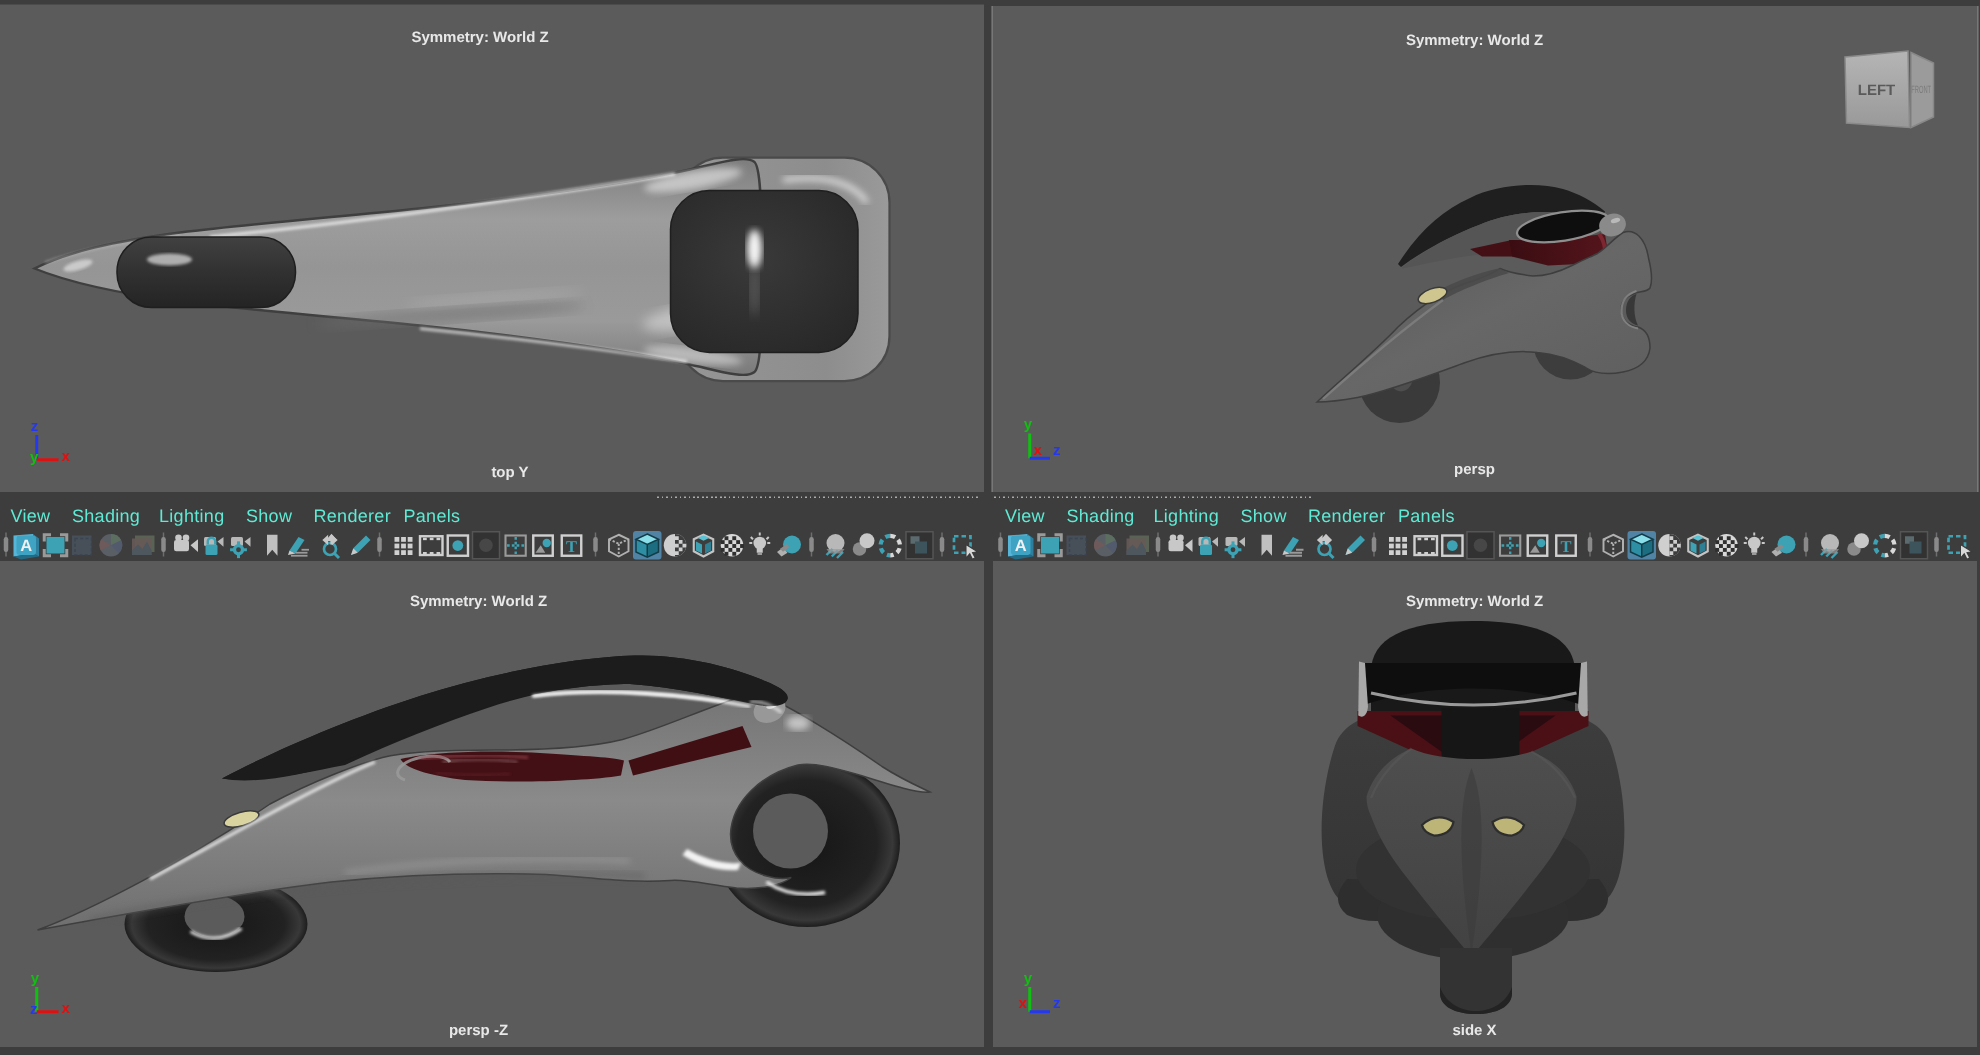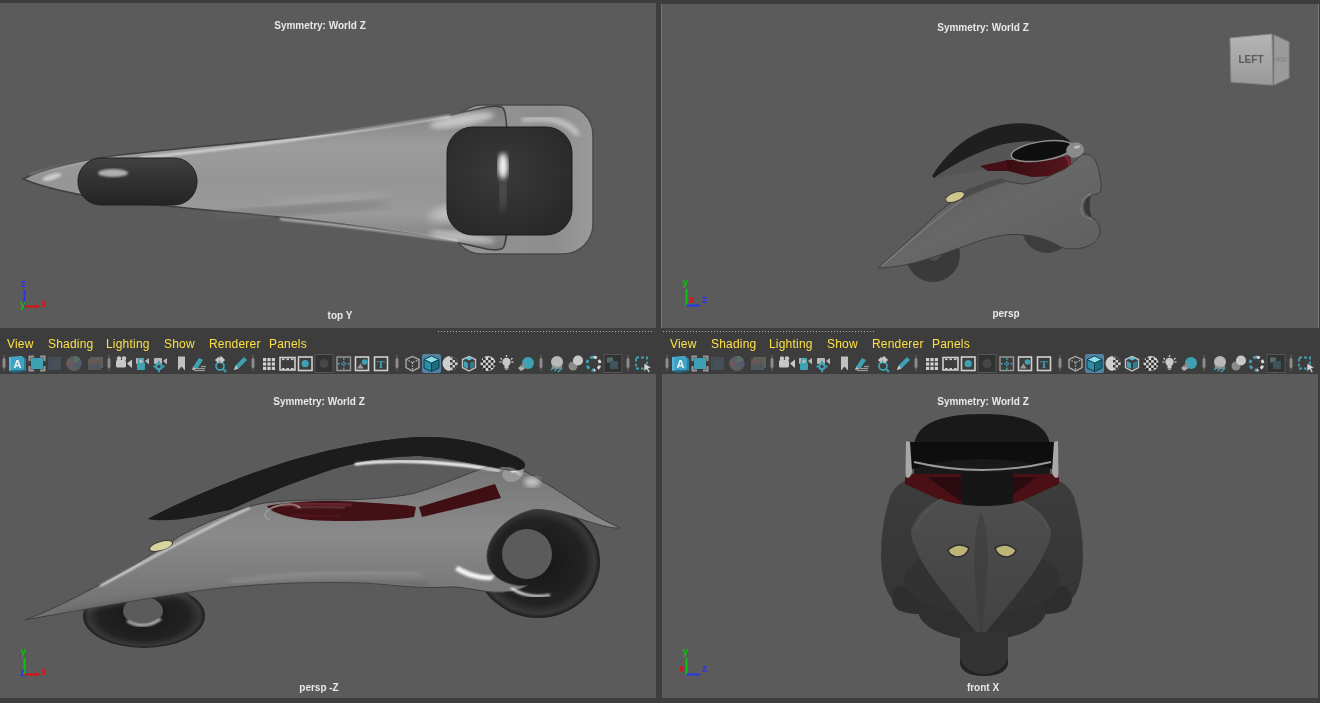--- a/index.html
+++ b/index.html
@@ -1,19 +1,19 @@
 <!DOCTYPE html>
 <html><head>
 <meta charset="utf-8">
 <style>
   html,body{margin:0;padding:0;width:1320px;height:703px;overflow:hidden;background:#3d3d3d;}
   body{font-family:"Liberation Sans",sans-serif;position:relative;}
   .vp{position:absolute;background:#5b5b5b;overflow:hidden;}
   .lbl{position:absolute;color:#e8e8e8;font-weight:bold;font-size:10px;white-space:nowrap;transform:translateX(-50%);}
-  .menu{position:absolute;color:#fde047;font-size:12px;white-space:nowrap;letter-spacing:0.2px;}
+  .menu{position:absolute;color:#5eead4;font-size:12px;white-space:nowrap;letter-spacing:0.2px;}
   .dots{position:absolute;height:1px;background:repeating-linear-gradient(90deg,#ababab 0 1px,transparent 1px 3px);}
   svg{display:block;}
   .abs{position:absolute;}
 </style>
 </head>
 <body>
 
 <div class="vp" id="vp1" style="left:0;top:3px;width:656px;height:325px;">
   <svg width="656" height="325" viewBox="0 0 656 325">
     <defs>
@@ -126,21 +126,21 @@
 
     <path d="M 429 192 C 425 193,422 197,422 203 C 422 208,425 212,430 213 C 427 207,427 198,429 192 Z" fill="#383838"></path>
     <path d="M 429 190 C 423 192,419 196,419 203 C 419 210,424 214,430 215" stroke="#8a8a8a" stroke-width="1.4" fill="none" opacity="0.8"></path>
 
     <ellipse cx="413" cy="146" rx="9" ry="7.5" fill="#8a8a8a" transform="rotate(-15 413 146)"></ellipse>
     <ellipse cx="415" cy="143" rx="3.2" ry="1.6" fill="#d8d8d8" transform="rotate(-15 415 143)" opacity="0.6"></ellipse>
 
     <ellipse cx="293" cy="193" rx="10" ry="4.5" fill="#cfc68f" stroke="#3a3a3a" stroke-width="1" transform="rotate(-20 293 193)"></ellipse>
   </svg>
   <div class="lbl" style="left:321px;top:18px;">Symmetry: World Z</div>
-  <div class="lbl" style="left:321px;top:304px;margin-left:23px;">persp</div>
+  <div class="lbl" style="left:321px;top:304px;">persp</div>
   <svg class="abs" style="left:14px;top:272px;" width="46" height="34" viewBox="0 0 46 34">
     <line x1="10.5" y1="29.5" x2="10.5" y2="13" stroke="#10c010" stroke-width="2"></line>
     <line x1="10.5" y1="29.5" x2="24" y2="29.5" stroke="#2438f0" stroke-width="2"></line>
     <text x="6.5" y="10" fill="#10c010" font-size="10" font-weight="bold">y</text>
     <text x="13" y="27" fill="#e01010" font-size="10" font-weight="bold">x</text>
     <text x="26" y="27" fill="#2438f0" font-size="10" font-weight="bold">z</text>
   </svg>
 
   <svg class="abs" style="left:566px;top:26px;" width="64" height="60" viewBox="0 0 64 60">
     <defs>
@@ -508,21 +508,21 @@
     <path d="M 279 125 C 270 131,258 143,252 158" stroke="#5a5a5a" stroke-width="1.6" fill="none" opacity="0.5"></path>
     <path d="M 359 127 C 370 133,382 144,388 158" stroke="#5a5a5a" stroke-width="1.6" fill="none" opacity="0.5"></path>
 
     <path d="M 286 176 q 10 -9 21 -2 q -2 9 -13 9 q -7 -2 -8 -7 Z" fill="#bdb478" stroke="#2e2e2e" stroke-width="1.5"></path>
     <path d="M 354 176 q -10 -9 -21 -2 q 2 9 13 9 q 7 -2 8 -7 Z" fill="#bdb478" stroke="#2e2e2e" stroke-width="1.5"></path>
 
     <path d="M 298 258 L 346 258 L 346 288 C 346 297,336 302,322 302 C 308 302,298 297,298 288 Z" fill="#333333"></path>
     <path d="M 298 284 C 302 295,312 300,322 300 C 332 300,342 295,346 284 L 346 288 C 346 297,336 302,322 302 C 308 302,298 297,298 288 Z" fill="#232323"></path>
   </svg>
   <div class="lbl" style="left:321px;top:22px;">Symmetry: World Z</div>
-  <div class="lbl" style="left:321px;top:308px;">front X</div>
+  <div class="lbl" style="left:321px;top:308px;">side X</div>
   <svg class="abs" style="left:14px;top:271px;" width="46" height="34" viewBox="0 0 46 34">
     <line x1="10.5" y1="29.5" x2="10.5" y2="13" stroke="#10c010" stroke-width="2"></line>
     <line x1="10.5" y1="29.5" x2="24" y2="29.5" stroke="#2438f0" stroke-width="2"></line>
     <text x="6.5" y="10" fill="#10c010" font-size="10" font-weight="bold">y</text>
     <text x="3" y="27" fill="#e01010" font-size="10" font-weight="bold">x</text>
     <text x="26" y="27" fill="#2438f0" font-size="10" font-weight="bold">z</text>
   </svg>
 </div>
 
 <div class="abs" style="left:0;top:698px;width:1320px;height:5px;background:#3d3d3d;"></div>

